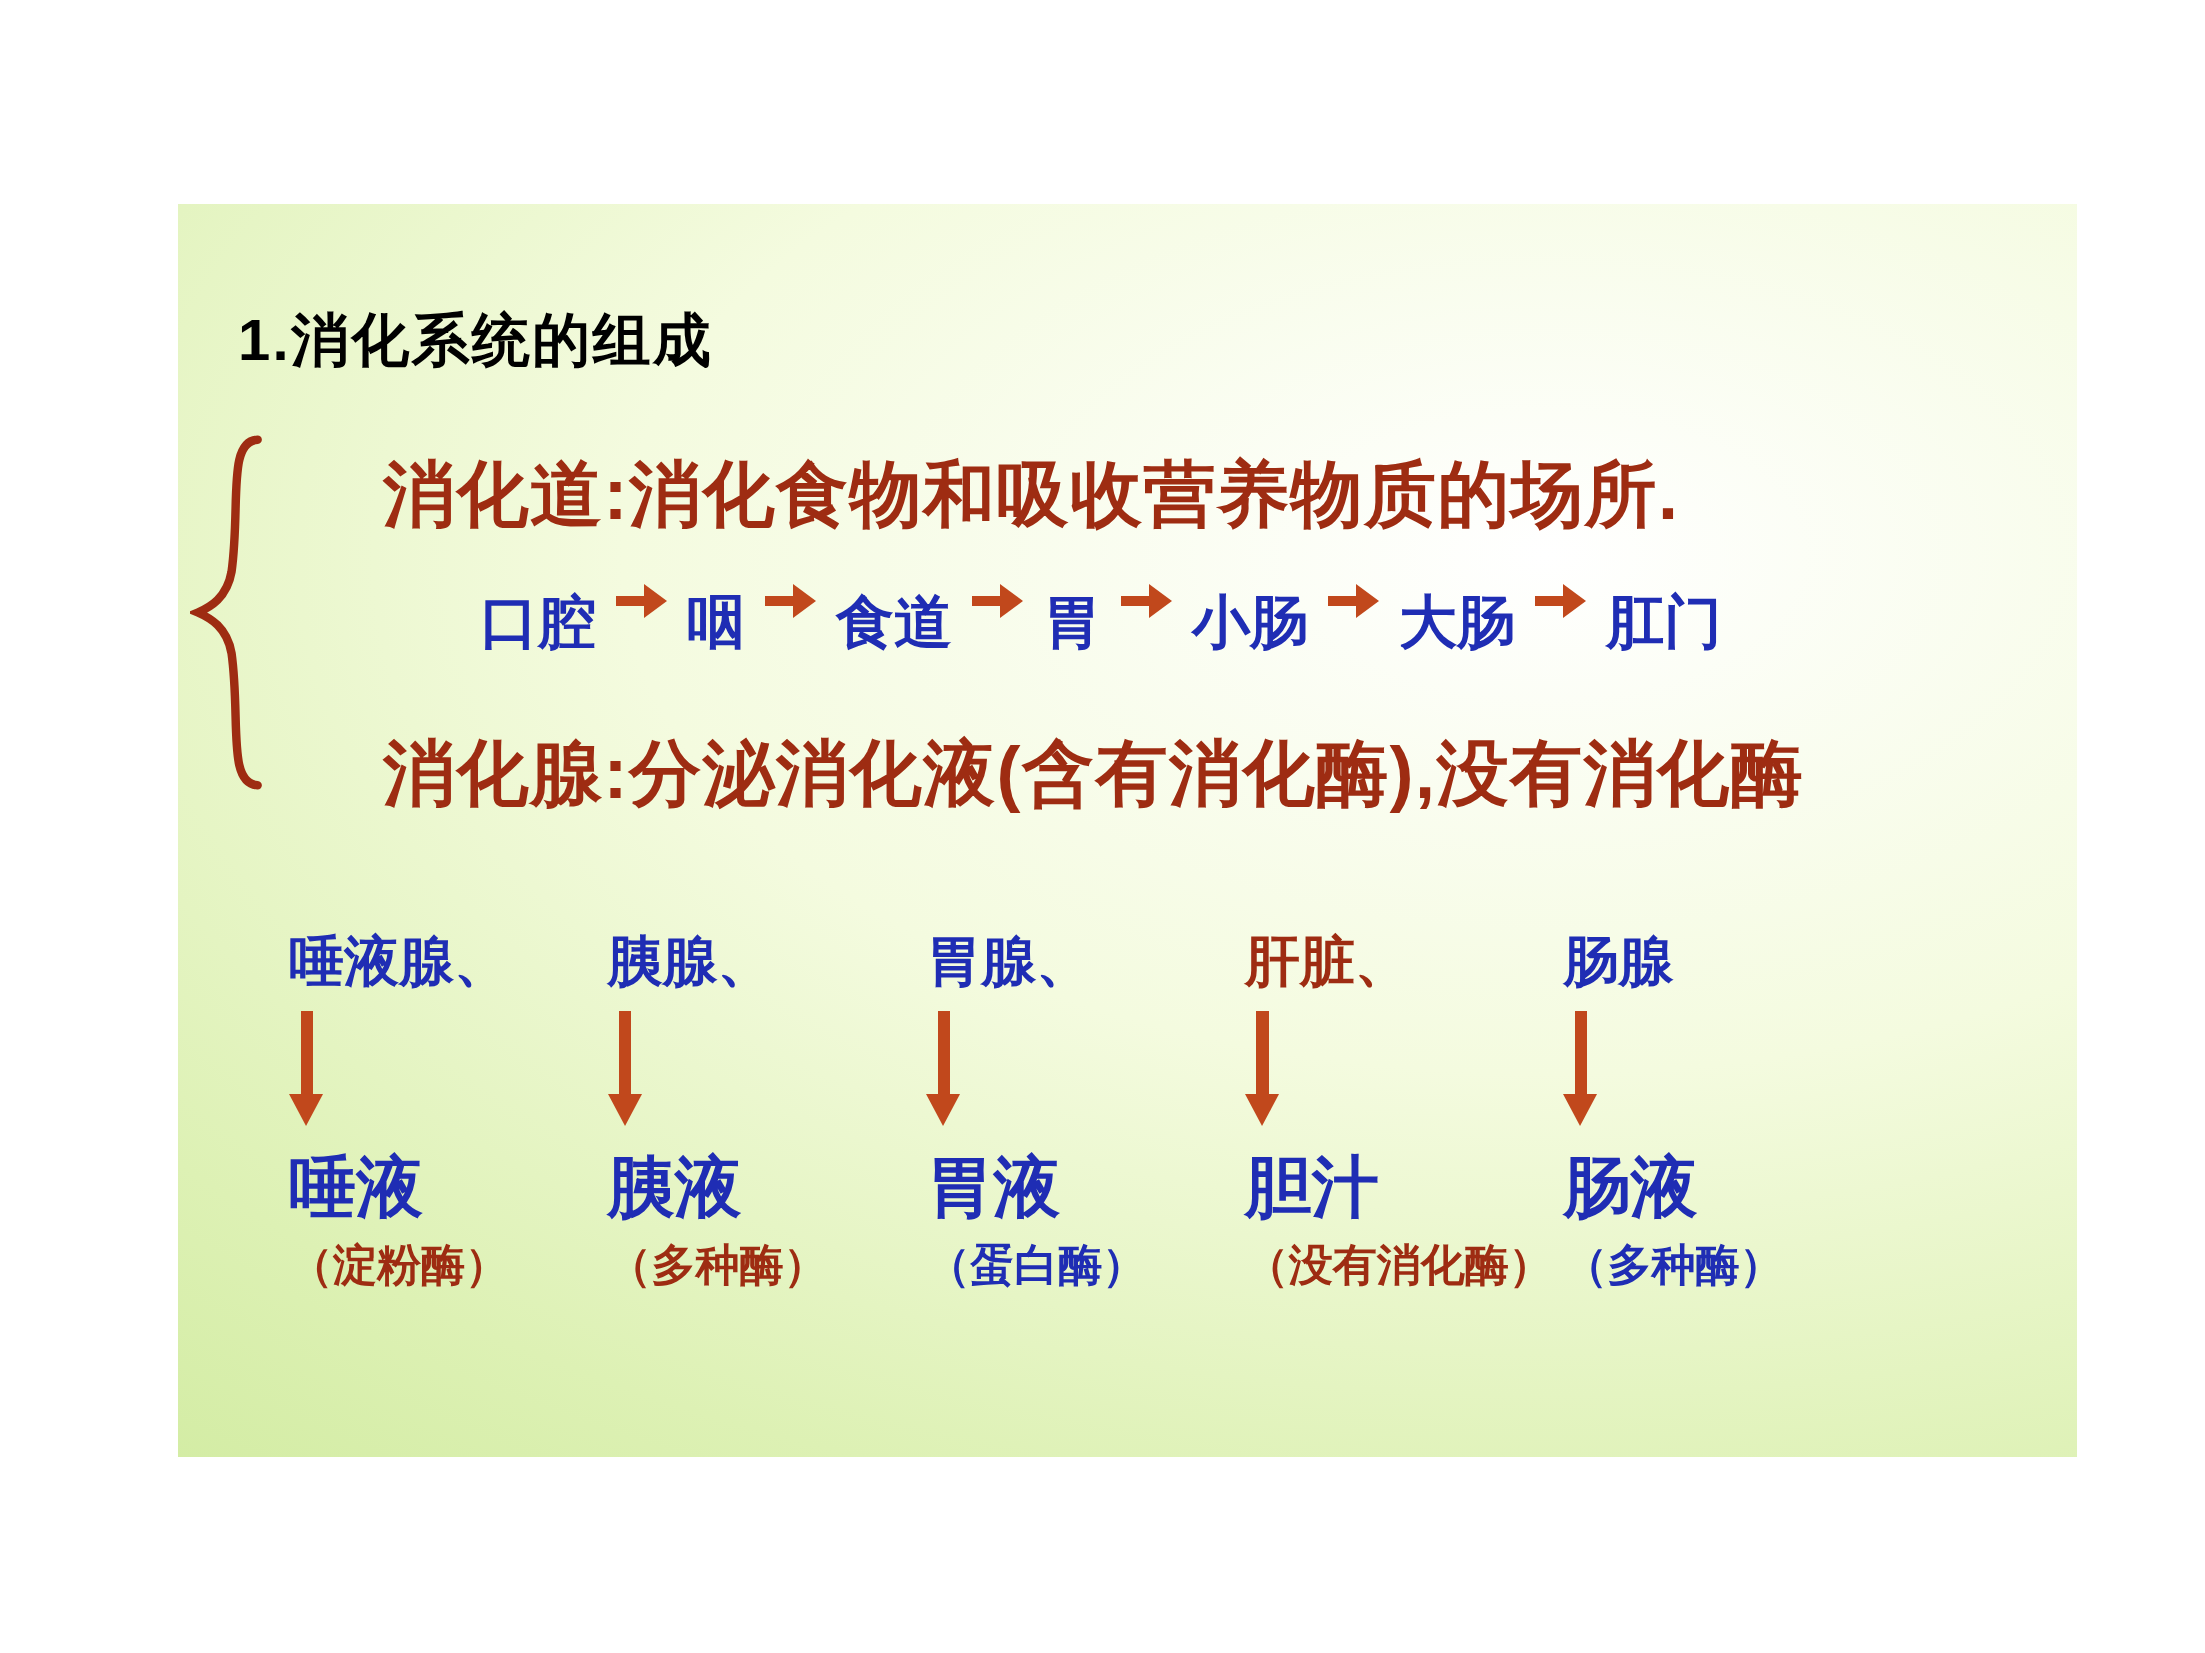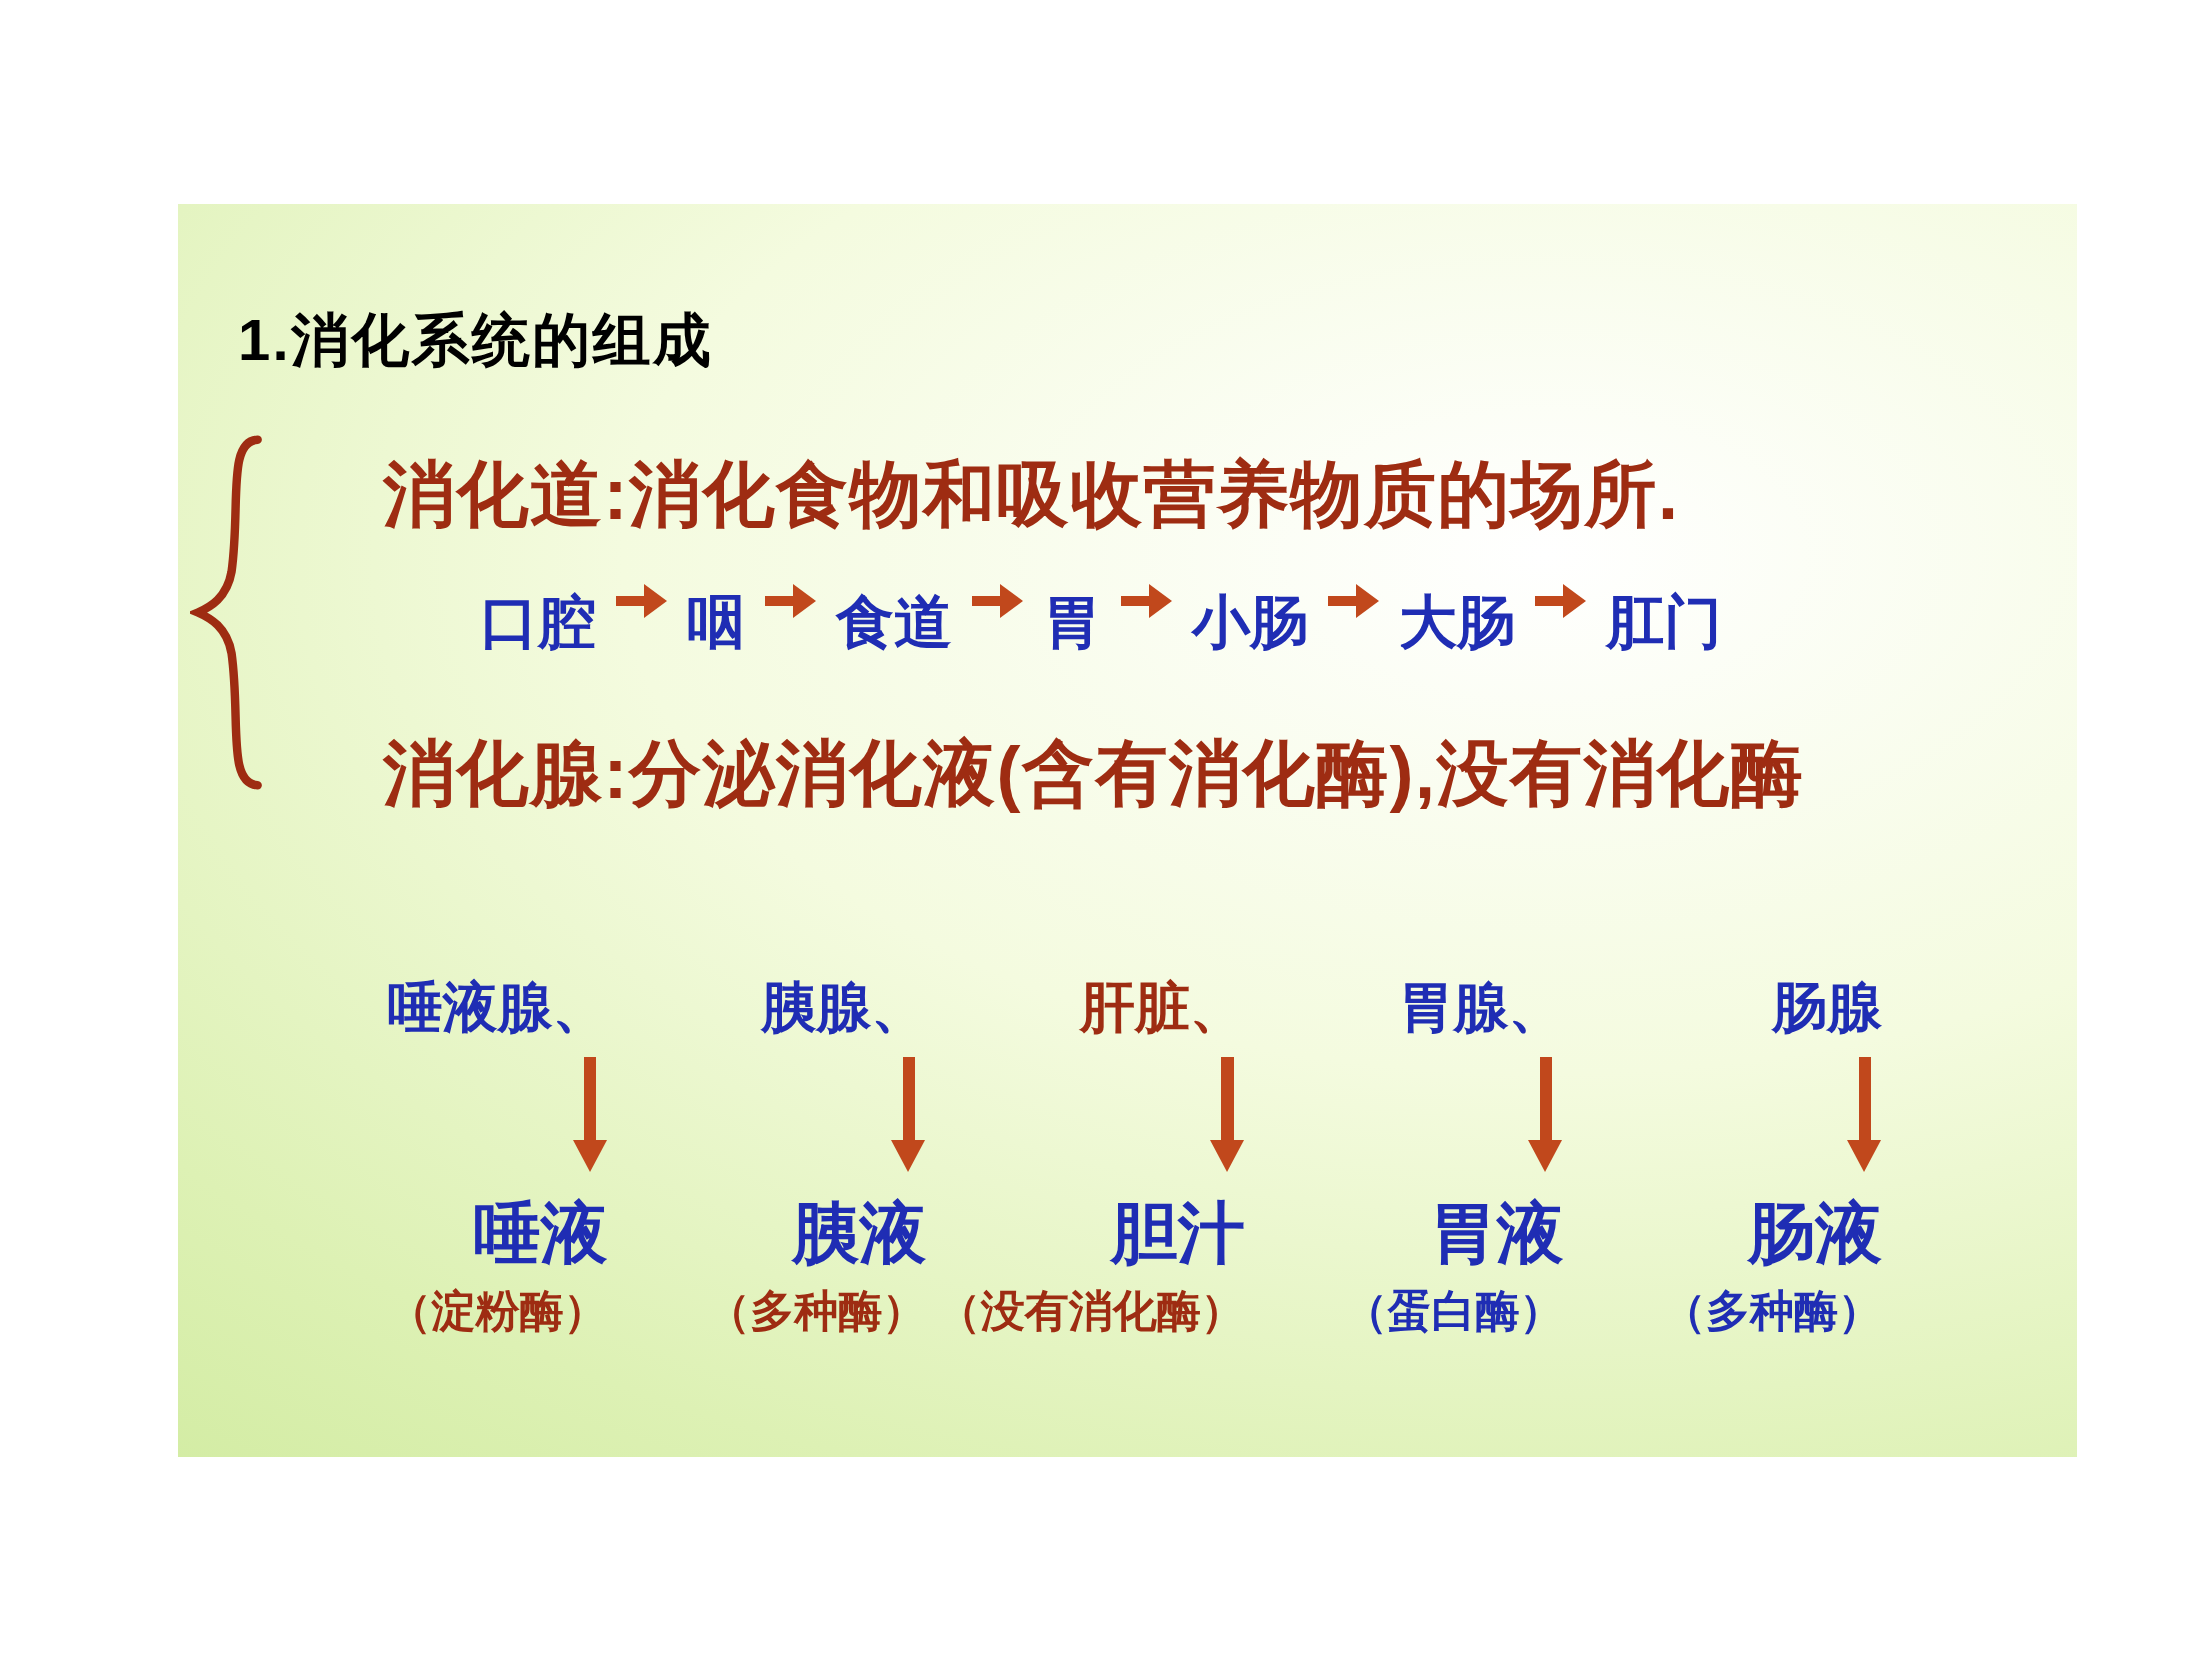--- a/index.html
+++ b/index.html
@@ -81,22 +81,21 @@
   .glands{
     position:absolute;
     left:111px; top:721px;
     width:1593px;
     display:grid;
     grid-template-columns:repeat(5,1fr);
   }
   .gcol{
     display:flex;
     flex-direction:column;
-    align-items:flex-end;
-    margin-top:46px;
+    align-items:flex-start;
   }
   .gname{
     font-size:55px;
     font-weight:bold;
     color:var(--blue);
     white-space:nowrap;
   }
   .gname.c-red{color:var(--dark-red);}
   .v-arrow{
     position:relative;
@@ -176,34 +175,34 @@
     </div>
 
     <div class="gcol">
       <div class="gname">胰腺、</div>
       <div class="v-arrow"></div>
       <div class="secretion">胰液</div>
       <div class="note c-red">（多种酶）</div>
     </div>
 
     <div class="gcol">
+      <div class="gname">胃腺、</div>
+      <div class="v-arrow"></div>
+      <div class="secretion">胃液</div>
+      <div class="note c-blue">（蛋白酶）</div>
+    </div>
+
+    <div class="gcol">
       <div class="gname c-red">肝脏、</div>
       <div class="v-arrow"></div>
       <div class="secretion">胆汁</div>
       <div class="note c-red">（没有消化酶）</div>
     </div>
 
     <div class="gcol">
-      <div class="gname">胃腺、</div>
-      <div class="v-arrow"></div>
-      <div class="secretion">胃液</div>
-      <div class="note c-blue">（蛋白酶）</div>
-    </div>
-
-    <div class="gcol">
       <div class="gname">肠腺</div>
       <div class="v-arrow"></div>
       <div class="secretion">肠液</div>
       <div class="note c-blue">（多种酶）</div>
     </div>
 
   </div>
 
 </div>
 

